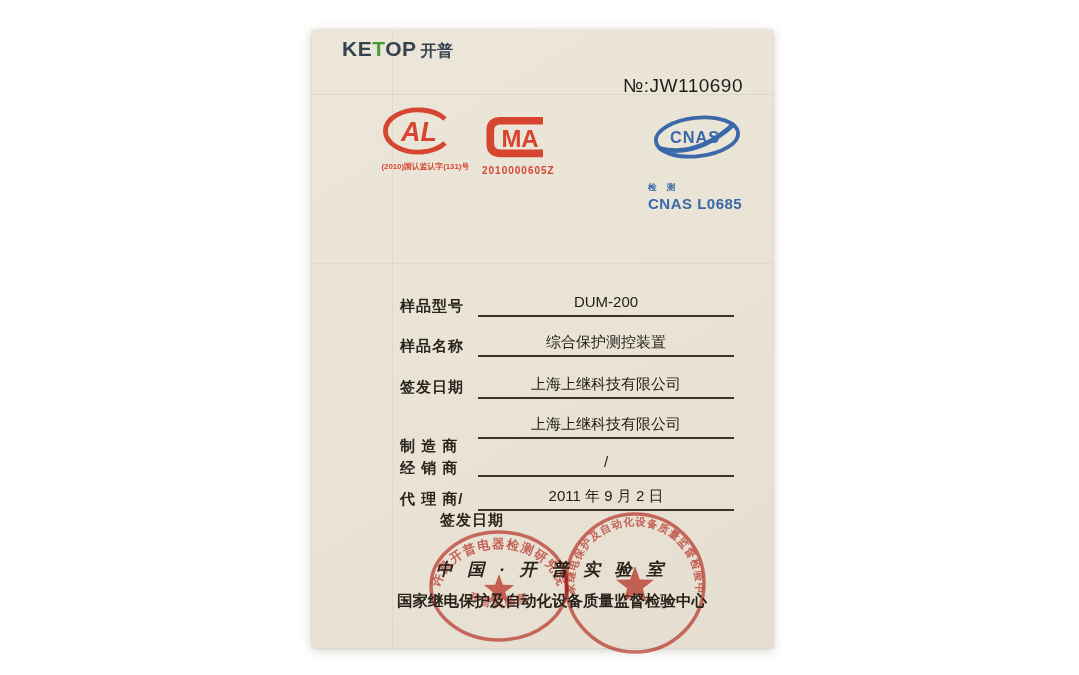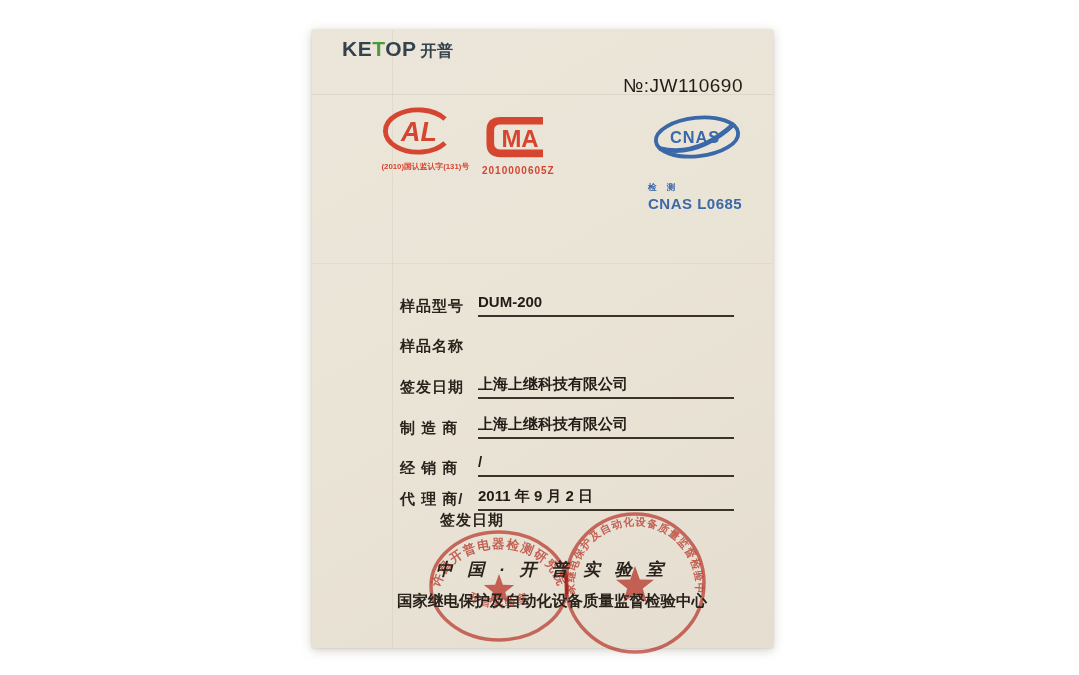--- a/index.html
+++ b/index.html
@@ -34,22 +34,22 @@
   .cnas-cap1{font-size:8.5px;color:#3a68a8;font-weight:bold;letter-spacing:4px;margin-top:16px;}
   .cnas-cap2{font-size:15px;color:#3a68a8;font-weight:bold;letter-spacing:.5px;margin-top:1px;}
 
   .title{
     position:absolute;left:70px;top:168px;width:340px;text-align:center;
     font-size:37px;font-weight:bold;color:#28221b;letter-spacing:10px;white-space:nowrap;
   }
 
   .f-label{position:absolute;left:88px;font-size:15px;font-weight:bold;color:#2a241d;letter-spacing:1px;white-space:nowrap;}
   .f-line{
-    position:absolute;left:166px;width:256px;text-align:left;
-    font-size:15px;font-weight:bold;color:#211c16;
+    position:absolute;left:166px;width:256px;text-align:center;
+    font-size:15px;font-weight:normal;color:#211c16;
     border-bottom:2px solid #3a332a;padding-bottom:4px;height:19px;line-height:19px;
   }
 
   .stamp{position:absolute;mix-blend-mode:multiply;opacity:.88;z-index:2;}
   .stamp-left{left:112px;top:494px;}
   .stamp-right{left:248px;top:478px;}
 
   .lab-line{
     position:absolute;left:50px;top:528px;width:380px;text-align:center;z-index:5;
     font-size:17px;font-weight:bold;color:#28221b;letter-spacing:5px;white-space:nowrap;font-style:italic;
@@ -98,25 +98,26 @@
     </svg>
     <div class="cnas-cap1">检 测</div>
     <div class="cnas-cap2">CNAS L0685</div>
   </div>
 
 
   <div class="f-label" style="top:267px;">样品型号</div>
   <div class="f-line" style="top:262px;">DUM-200</div>
 
   <div class="f-label" style="top:307px;">样品名称</div>
+  <div class="f-line" style="top:302px;">综合保护测控装置</div>
 
   <div class="f-label" style="top:348px;">签发日期</div>
   <div class="f-line" style="top:344px;">上海上继科技有限公司</div>
 
-  <div class="f-label" style="top:389px;">制 造 商</div>
+  <div class="f-label" style="top:407px;">制 造 商</div>
   <div class="f-line" style="top:384px;">上海上继科技有限公司</div>
 
   <div class="f-label" style="top:412px;margin-top:48px;">代 理 商/</div>
   <div class="f-label" style="top:429px;">经 销 商</div>
   <div class="f-line" style="top:422px;">/</div>
 
   <div class="f-label" style="top:481px;margin-left:40px;">签发日期</div>
   <div class="f-line" style="top:456px;">2011 年 9 月 2 日</div>
 
   <svg class="stamp stamp-left" width="150" height="124" viewBox="0 0 150 124">

